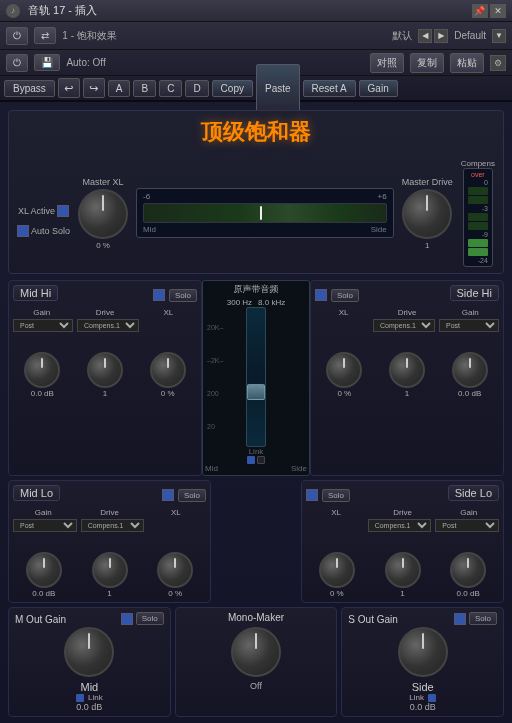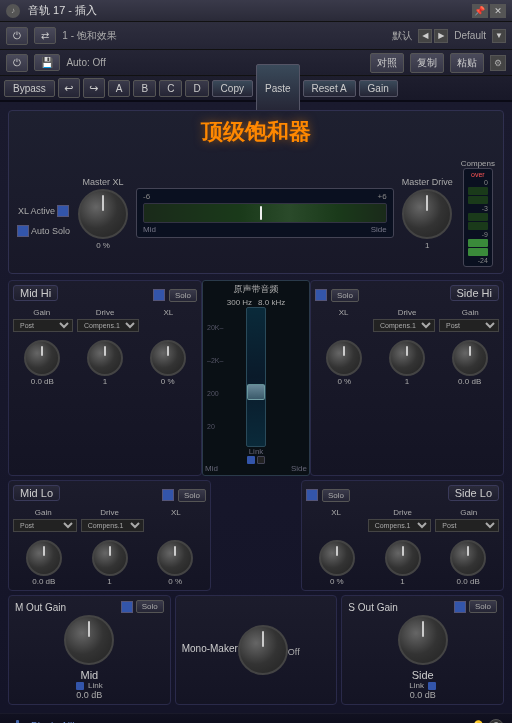--- a/index.html
+++ b/index.html
@@ -317,21 +317,21 @@
     .solo-btn {
       background: linear-gradient(180deg, #3a3a4a 0%, #252535 100%);
       border: 1px solid #555; color: #aaa; font-size: 8px;
       padding: 1px 5px; cursor: pointer; border-radius: 2px;
     }
     .band-row-labels {
       display: flex; gap: 6px; margin-bottom: 2px;
     }
     .band-col-label { font-size: 8px; color: #aaa; flex: 1; text-align: center; }
     .band-dropdowns {
-      display: flex; gap: 4px; margin-bottom: 8px;
+      display: flex; gap: 4px; margin-bottom: 20px;
     }
     .band-dropdown {
       font-size: 7px; background: #222; border: 1px solid #444;
       color: #aaa; padding: 1px 2px; flex: 1;
     }
     .band-knobs-row {
       display: flex; gap: 4px; align-items: flex-end;
     }
     .band-knob-col {
       display: flex; flex-direction: column; align-items: center; gap: 1px; flex: 1;
@@ -402,21 +402,21 @@
     .out-header {
       display: flex; justify-content: space-between; width: 100%;
       align-items: flex-end; margin-bottom: 2px;
     }
     .mono-maker-section {
       background: linear-gradient(180deg, #1c1c2c 0%, #141424 100%);
       border: 1px solid #2a2a4a;
       border-radius: 4px;
       padding: 4px 6px;
       flex: 1;
-      display: flex; flex-direction: row; align-items: center;
+      display: flex; flex-direction: column; align-items: center;
     }
     .link-row {
       display: flex; align-items: center; gap: 4px;
     }
     .link-label-sm { font-size: 8px; color: #aaa; }
 
     
     .footer {
       background: linear-gradient(180deg, #111120 0%, #0a0a18 100%);
       height: 26px;

